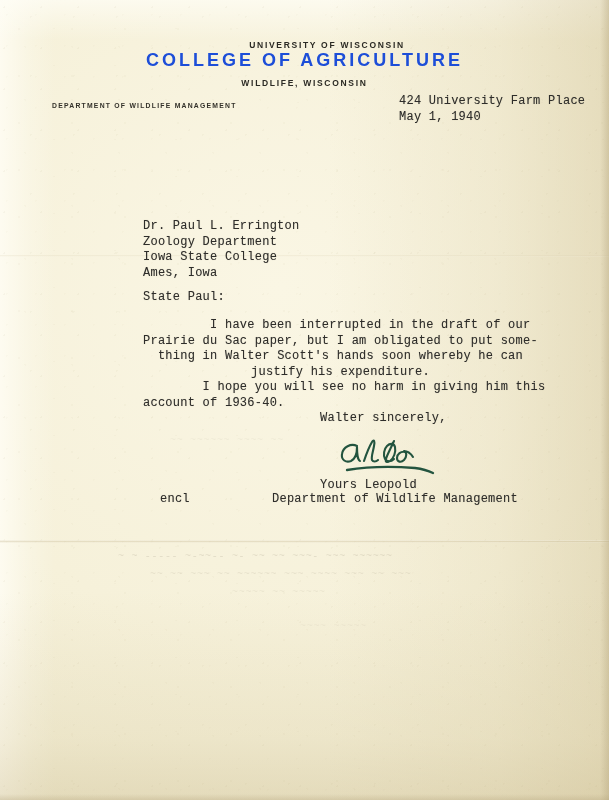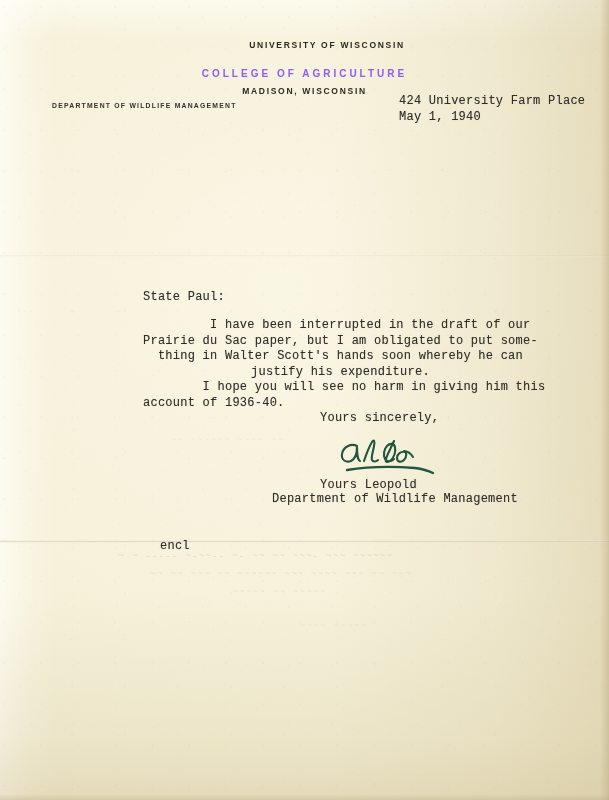--- a/index.html
+++ b/index.html
@@ -132,25 +132,25 @@
   .lh-university {
     font-family: "Liberation Sans", sans-serif;
     font-size: 8.5px;
     font-weight: bold;
     letter-spacing: 1.7px;
     color: #2b2a24;
     margin-left: 45px;
   }
   .lh-college {
     font-family: "Liberation Sans", sans-serif;
-    font-size: 10px;
+    font-size: 18px;
     font-weight: bold;
     letter-spacing: 3.0px;
-    margin-top: 18px;
-    color: #8b5cf6;
+    margin-top: 0;
+    color: #1d4ed8;
   }
   .lh-city {
     font-family: "Liberation Sans", sans-serif;
     font-size: 8.5px;
     font-weight: bold;
     letter-spacing: 1.7px;
     margin-top: 7px;
     color: #2b2a24;
   }
   .lh-department {
@@ -177,21 +177,21 @@
   }
 
   .return-address { left: 399px; top: 94px; }
   .recipient      { left: 143px; top: 219px; }
   .salutation     { left: 143px; top: 290px; }
   .para-1         { left: 143px; top: 318px; text-align: center; }
   .para-2         { left: 143px; top: 380px; }
   .closing        { left: 320px; top: 411px; }
   .sig-name       { left: 320px; top: 478px; }
   .sig-title      { left: 272px; top: 492px; }
-  .encl           { left: 160px; top: 492px; margin-top: 47px; }
+  .encl           { left: 160px; top: 492px; }
 
   
   .signature {
     position: absolute;
     left: 337px;
     top: 437px;
     width: 110px;
     height: 42px;
     pointer-events: none;
   }
@@ -214,38 +214,42 @@
 
   <div class="ghost-block ghost-d">~~ ~~~~~~ ~~~~ ~~</div>
   <div class="ghost-block ghost-a">~ ~ ----- ~-~~-- ~- ~~ ~~ ~~~- ~~~ ~~~~~~</div>
   <div class="ghost-block ghost-b">~~ ~~ ~~~ ~~ ~~~~~~ ~~~ ~~~~ ~~~ ~~ ~~~</div>
   <div class="ghost-block ghost-c">~~~~~ ~~ ~~~~~</div>
   <div class="ghost-block ghost-e">~~~~ ~~~~~</div>
 
   <div class="letterhead">
     <div class="lh-university">UNIVERSITY OF WISCONSIN</div>
     <div class="lh-college">COLLEGE OF AGRICULTURE</div>
-    <div class="lh-city">MADISON, WISCONSIN</div>
+    <div class="lh-city">WILDLIFE, WISCONSIN</div>
   </div>
   <div class="lh-department">DEPARTMENT OF WILDLIFE MANAGEMENT</div>
 
   <div class="tw return-address">424 University Farm Place
 May 1, 1940</div>
 
+  <div class="tw recipient">Dr. Paul L. Errington
+Zoology Department
+Iowa State College
+Ames, Iowa</div>
 
   <div class="tw salutation">State Paul:</div>
 
   <div class="tw para-1">        I have been interrupted in the draft of our
 Prairie du Sac paper, but I am obligated to put some-
 thing in Walter Scott's hands soon whereby he can
 justify his expenditure.</div>
   <div class="tw para-2">        I hope you will see no harm in giving him this
 account of 1936-40.</div>
 
-  <div class="tw closing">Yours sincerely,</div>
+  <div class="tw closing">Walter sincerely,</div>
 
   <div class="signature">
     <svg width="110" height="42" viewBox="0 0 110 42" fill="none" xmlns="http://www.w3.org/2000/svg" aria-hidden="true">
       <g stroke="#23543f" stroke-linecap="round" stroke-linejoin="round" fill="none">
 
         <path d="M20 9 C14 6, 6 10, 5 17 C4 23, 9 26, 14 24 C18 22, 20 16, 20 10 C20 16, 20 22, 23 24" stroke-width="2.1"></path>
 
         <path d="M27 24 C29 18, 32 10, 35 5 C37 2, 38 4, 37 9 C36 15, 34 20, 35 23 C36 25, 39 25, 41 23" stroke-width="2.1"></path>
 
         <path d="M57 4 C54 11, 50 18, 49 22 C48 25, 50 26, 53 24 C57 21, 59 15, 58 10 C57 6, 53 6, 50 9 C47 12, 46 18, 48 22 C50 25, 54 25, 57 22" stroke-width="2.1"></path>

